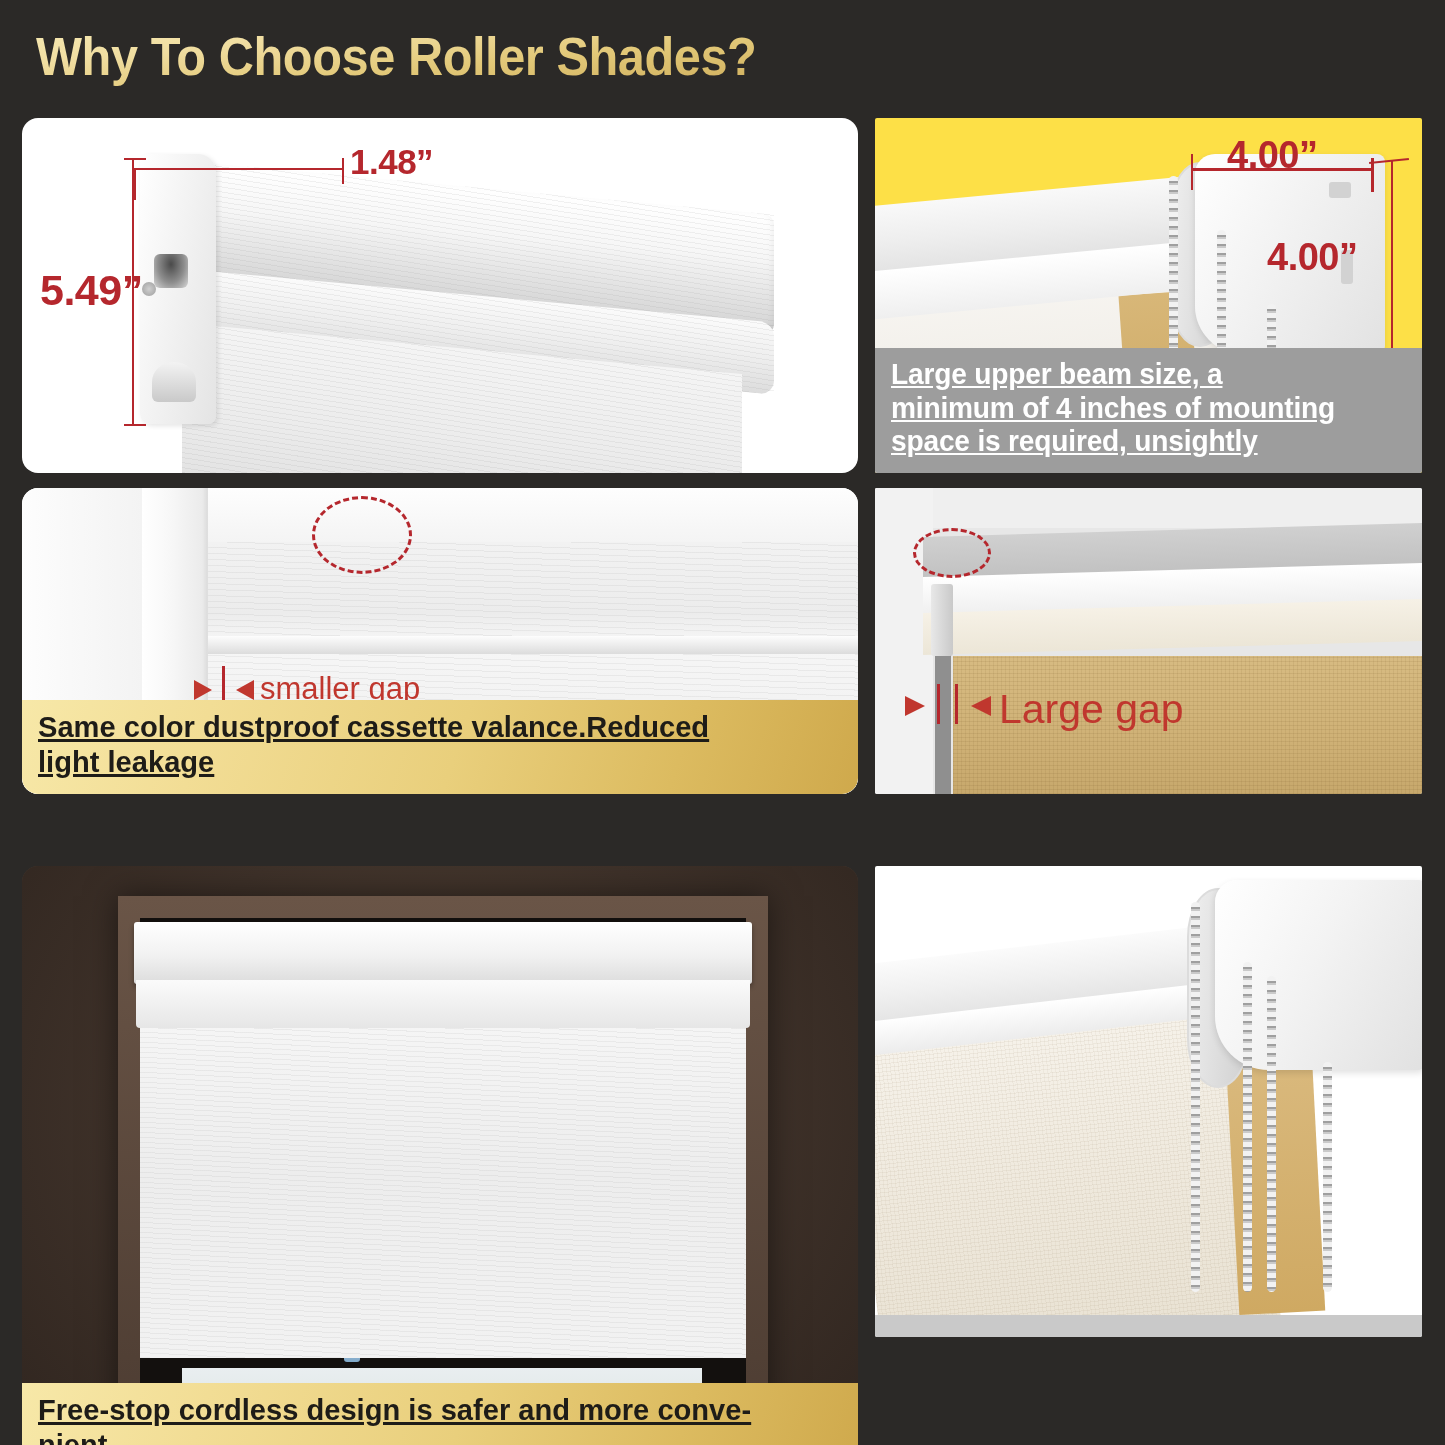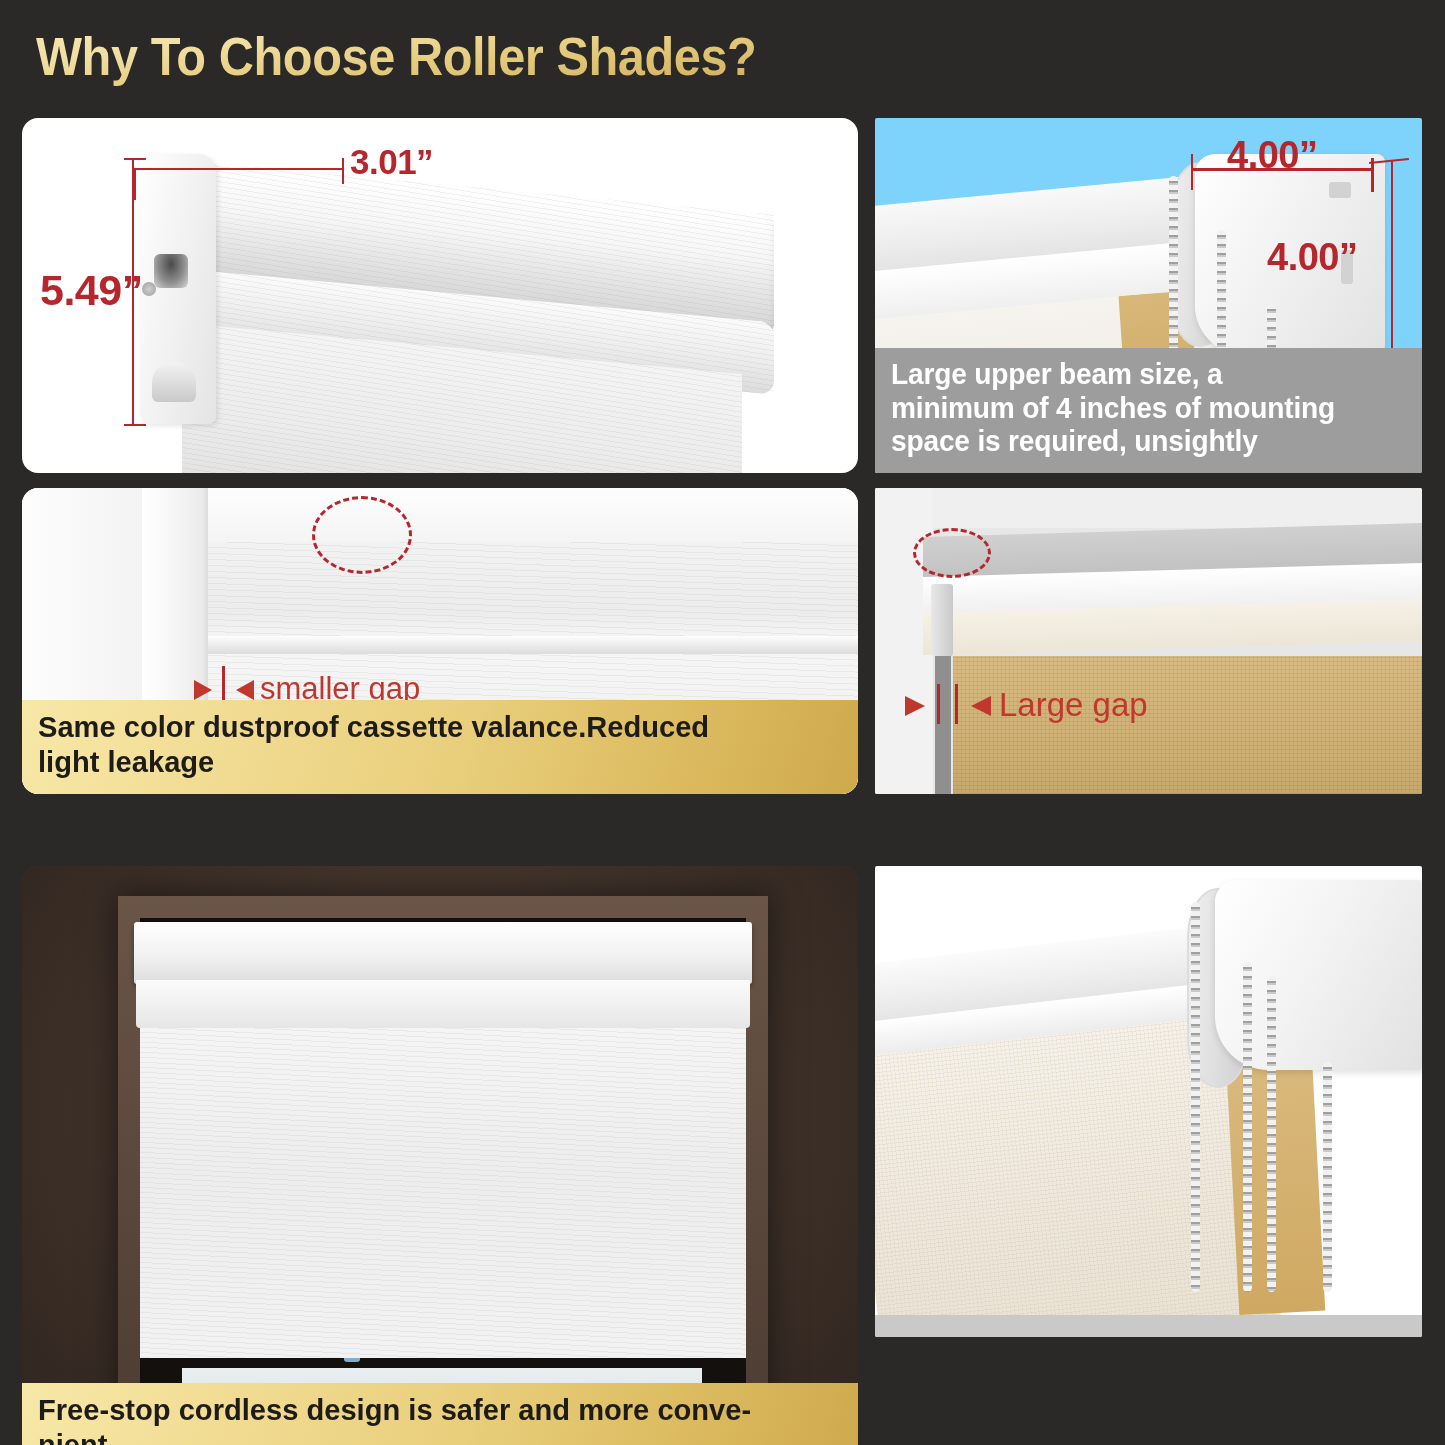--- a/index.html
+++ b/index.html
@@ -39,20 +39,21 @@
 
   .photo { position:absolute; left:0; top:0; right:0; bottom:0; overflow:hidden; }
 
   
   .cap {
     position:absolute; left:0; right:0; bottom:0;
     padding:10px 16px 14px 16px;
     font-weight:bold;
     line-height:1.16;
     font-stretch:condensed;
+    text-decoration:underline;
   }
   .cap.gold {
     background:linear-gradient(108deg,#f7e8a8 0%,#f2dd95 22%,#e9cf7c 52%,#dcbb60 78%,#cfa94c 100%);
     color:#1e1c18; font-size:30px;
     border-bottom-left-radius:16px; border-bottom-right-radius:16px;
   }
   .cap.gray {
     background:#9d9d9d; color:#ffffff; font-size:29px;
     letter-spacing:-0.2px;
   }
@@ -107,21 +108,21 @@
     border-radius:6px;
     background:radial-gradient(ellipse at 50% 30%,#4a4a4a 0%,#8d8d8d 55%,#d8d8d8 100%);
   }
   .p1 .screw1 { position:absolute; left:120px; top:164px; width:14px; height:14px;
     border-radius:50%; background:radial-gradient(#cfcfcf,#9d9d9d); }
   .p1 .knob { position:absolute; left:12px; top:208px; width:44px; height:40px;
     border-radius:50% 50% 6px 6px;
     background:linear-gradient(180deg,#f3f3f3,#c9c9c9); }
 
   
-  .p2 { background:#7dd3fc; }
+  .p2 { background:#fde047; }
   .p2 .beam {
     position:absolute; left:-20px; top:52px; width:400px; height:92px;
     background:linear-gradient(180deg,#f9f9f9 0%,#eeeeee 40%,#dadada 100%);
     transform:rotate(-5.4deg); transform-origin:right center;
   }
   .p2 .beam2 {
     position:absolute; left:-20px; top:118px; width:392px; height:48px;
     background:linear-gradient(180deg,#ffffff,#efefef);
     transform:rotate(-5.4deg); transform-origin:right center;
   }
@@ -283,21 +284,21 @@
       <div class="screw1"></div>
 
       <div class="dimline" style="left:110px; top:40px; width:2px; height:268px;"></div>
       <div class="dimline" style="left:102px; top:40px; width:22px; height:2px;"></div>
       <div class="dimline" style="left:102px; top:306px; width:22px; height:2px;"></div>
       <div class="dim-label" style="left:18px; top:148px; font-size:43px;">5.49”</div>
 
       <div class="dimline" style="left:112px; top:52px; width:2px; height:30px;"></div>
       <div class="dimline" style="left:112px; top:50px; width:210px; height:2px;"></div>
       <div class="dimline" style="left:320px; top:40px; width:2px; height:26px;"></div>
-      <div class="dim-label" style="left:328px; top:24px; font-size:35px;">3.01”</div>
+      <div class="dim-label" style="left:328px; top:24px; font-size:35px;">1.48”</div>
     </div>
 
   </div>
 
   <div class="panel right r1 p2">
     <div class="photo">
       <div class="fab-white"></div>
       <div class="fab-tan"></div>
       <div class="beam"></div>
       <div class="beam2"></div>
@@ -370,21 +371,21 @@
       <div class="dashed-circle" style="left:38px; top:40px; width:78px; height:50px;"></div>
 
       <div class="dimline" style="left:62px; top:196px; width:3px; height:40px;"></div>
       <div class="dimline" style="left:80px; top:196px; width:3px; height:40px;"></div>
       <div style="position:absolute; left:30px; top:208px; width:0; height:0;
                   border-top:10px solid transparent; border-bottom:10px solid transparent;
                   border-left:20px solid #c0372e;"></div>
       <div style="position:absolute; left:96px; top:208px; width:0; height:0;
                   border-top:10px solid transparent; border-bottom:10px solid transparent;
                   border-right:20px solid #c0372e;"></div>
-      <div class="gap-label" style="left:124px; top:198px; font-size:33px;">Large gap</div>
+      <div class="gap-label" style="left:124px; top:198px; font-size:41px;">Large gap</div>
     </div>
 
   </div>
 
   <div class="panel left r3 p5">
     <div class="photo">
       <div class="wall"></div>
       <div class="win-frame"></div>
       <div class="win-inner"></div>
       <div class="glass">

